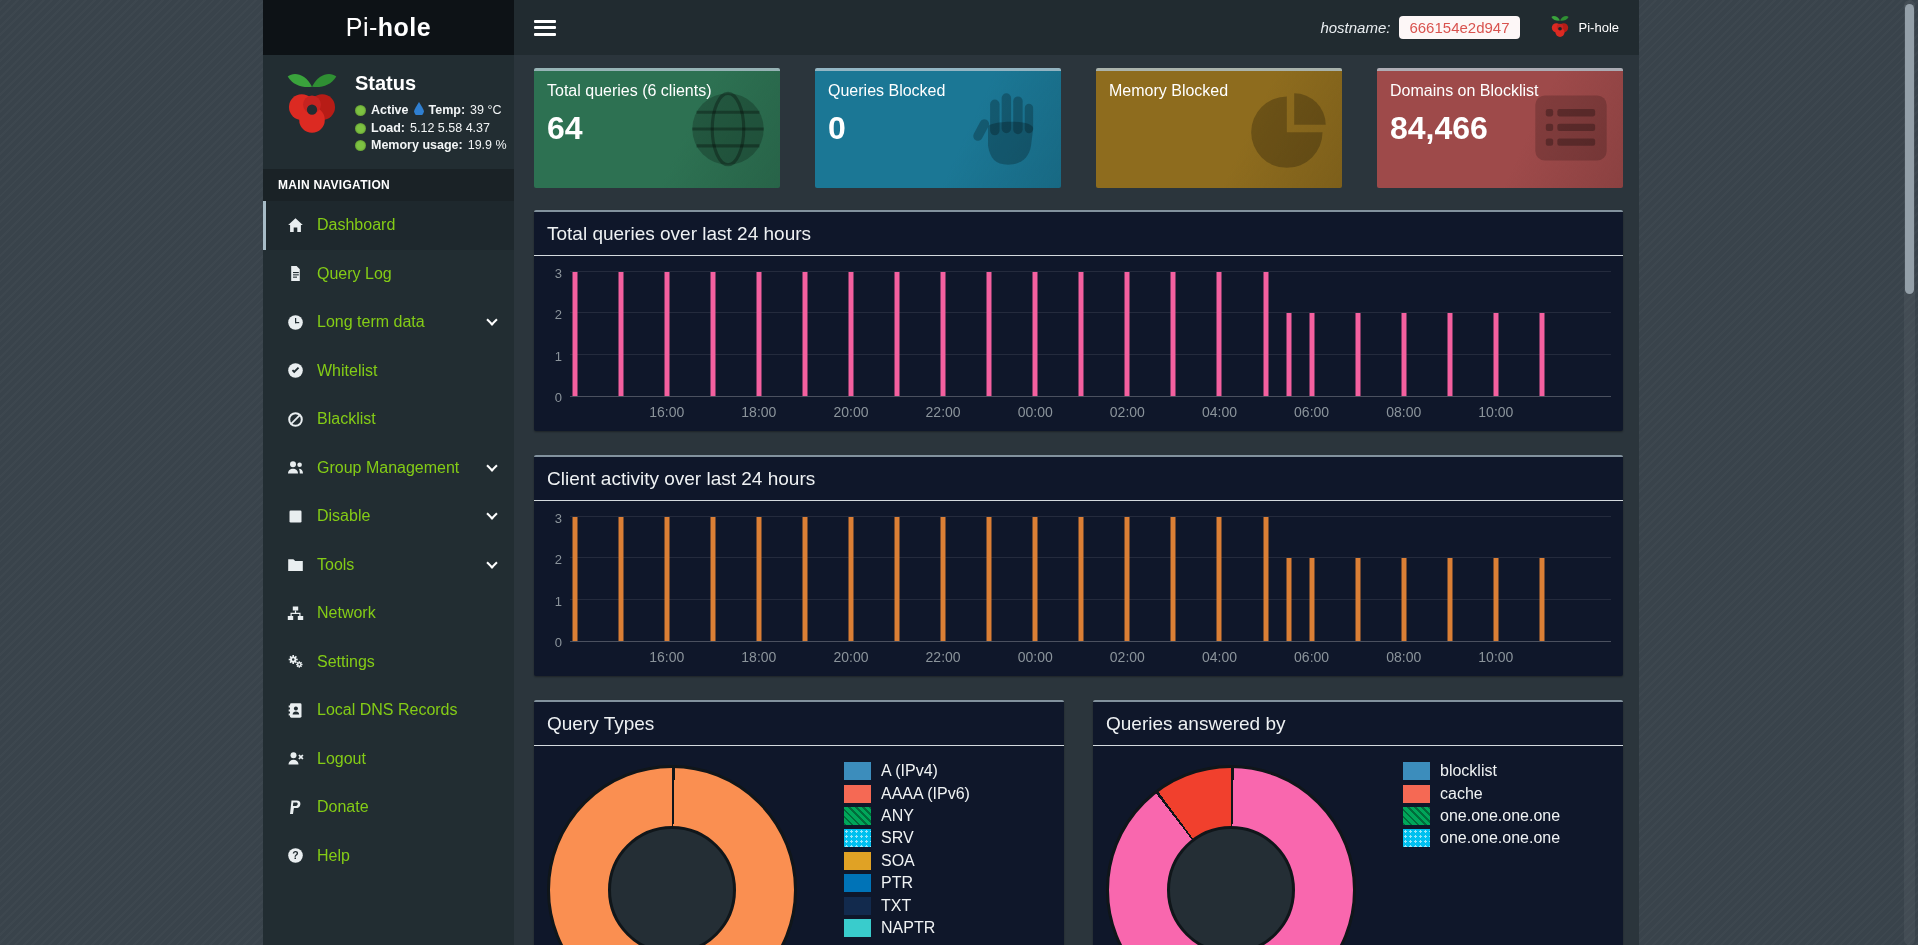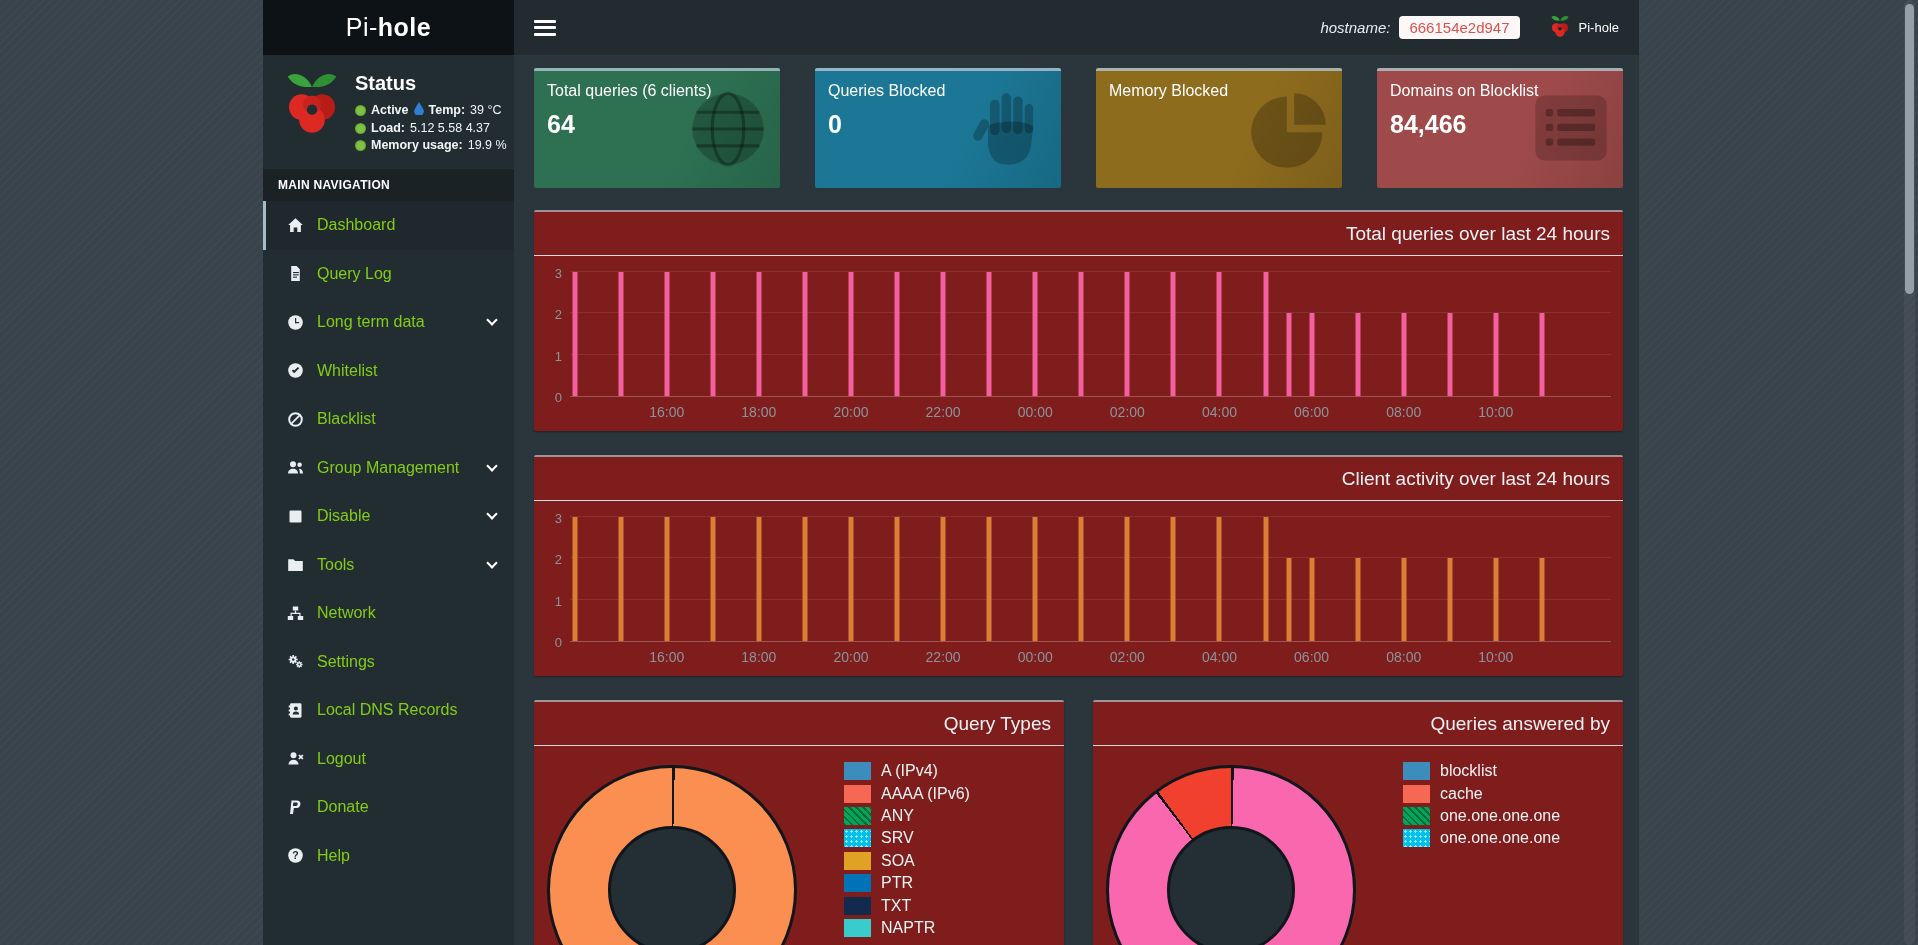--- a/index.html
+++ b/index.html
@@ -38,24 +38,24 @@
   .chevron { margin-left:auto; margin-right:18px; width:8px; height:8px; border-right:2.4px solid #fff; border-bottom:2.4px solid #fff;
              transform:rotate(45deg); margin-top:-4px; }
 
   
   .content { position:absolute; left:251px; top:55px; right:0; bottom:0; background:#2b353c; padding:13px 16px 0 20px; overflow:hidden; }
 
   .stat-row { display:flex; gap:35px; margin-bottom:22px; }
   .stat-card { width:246px; height:120px; border-top:3px solid rgba(178,197,208,.8); border-radius:2px; position:relative;
                color:#fff; padding:11px 13px; overflow:hidden; }
   .stat-title { font-size:16px; }
-  .stat-value { font-size:25px; font-weight:bold; margin-top:10px; }
+  .stat-value { font-size:32px; font-weight:bold; margin-top:10px; }
   .stat-icon { position:absolute; right:10px; top:16px; width:84px; height:84px; }
 
-  .box { background:#7f1d1d; border-top:2px solid rgba(170,188,197,.75); border-radius:2px; box-shadow:0 1px 2px rgba(0,0,0,.35);text-align:right; }
+  .box { background:#0f172a; border-top:2px solid rgba(170,188,197,.75); border-radius:2px; box-shadow:0 1px 2px rgba(0,0,0,.35); }
   .box-header { padding:11px 13px 10px; font-size:19px; color:#eef1f3; border-bottom:1px solid #d4dade; }
   .chart-box { margin-bottom:24px; }
   .chart-box:last-of-type { margin-bottom:22px; }
   .chart-wrap { position:relative; height:175px; }
   .plot { position:absolute; left:36px; right:12px; top:16px; bottom:34px; border-bottom:1px solid rgba(255,255,255,.25); }
   .gridline { position:absolute; left:0; right:0; height:1px; background:rgba(255,255,255,.09); }
   .bar { position:absolute; bottom:0; width:5px; transform:translateX(-50%); }
   .ylab { position:absolute; right:calc(100% + 8px); font-size:13px; color:#8b949b; transform:translateY(-50%); }
   .xlab { position:absolute; top:calc(100% + 8px); font-size:14px; color:#8b949b; transform:translateX(-50%); }
 

